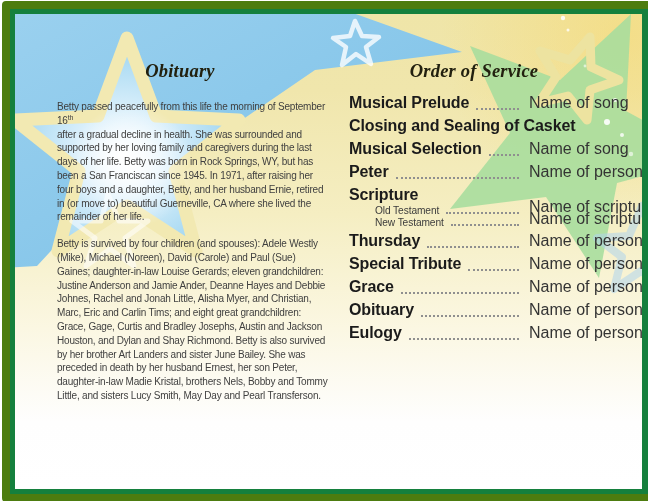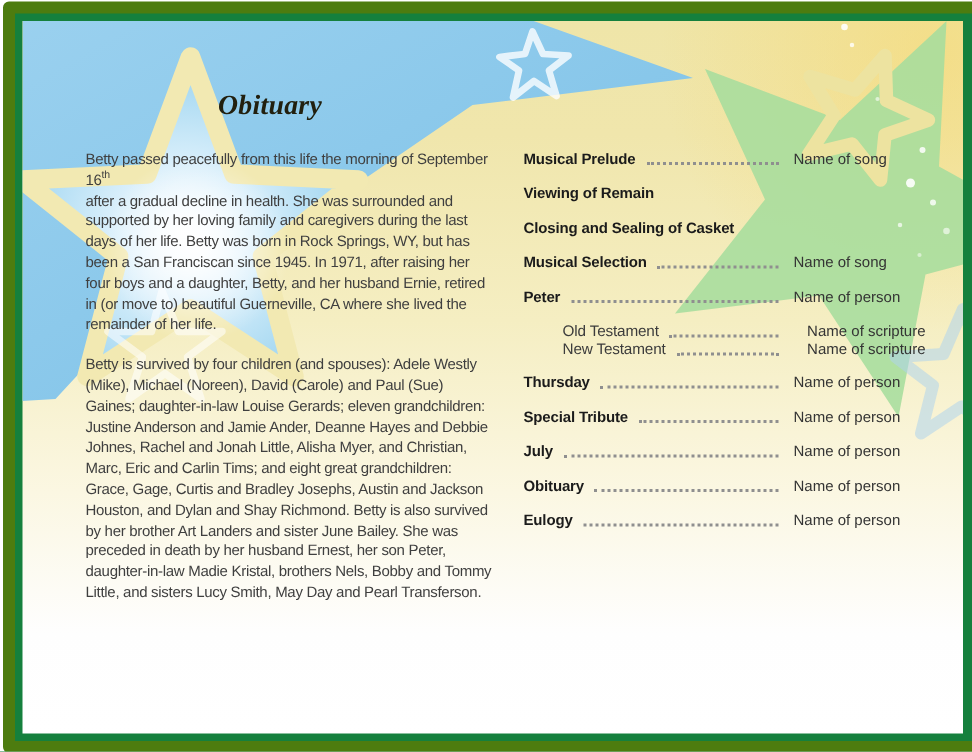--- a/index.html
+++ b/index.html
@@ -27,26 +27,26 @@
   .obit-body{
     position:absolute;left:42px;top:86px;width:284px;
     font-size:10px;line-height:13.8px;letter-spacing:-0.2px;color:#3f3f3f;
   }
   .obit-body p{margin:0 0 13px 0;white-space:pre-line;}
   .obit-body sup{font-size:7px;line-height:0;}
   .os-list{position:absolute;left:334px;top:85px;width:268px;}
   .os-row{display:flex;align-items:flex-end;height:13px;margin-bottom:10px;}
   .os-row.tight{margin-bottom:-1px;}
   .os-row.subgap{margin-bottom:9px;}
-  .os-lbl{font-size:10px;font-weight:bold;color:#1b1b1b;letter-spacing:-0.1px;white-space:nowrap;}
+  .os-lbl{font-size:16px;font-weight:bold;color:#1b1b1b;letter-spacing:-0.1px;white-space:nowrap;}
   .os-note{font-size:10.2px;color:#333;margin-left:4px;white-space:nowrap;}
   .os-sub .os-lbl{font-weight:normal;color:#3c3c3c;font-size:10.2px;}
   .os-sub{padding-left:26px;text-align:right;}
   .os-dots{flex:1;border-bottom:2px dotted #8f8f8f;margin:0 10px 2px 7px;min-width:20px;}
-  .os-val{width:88px;flex:none;font-size:10px;color:#343434;white-space:nowrap;}
+  .os-val{width:88px;flex:none;font-size:16px;color:#343434;white-space:nowrap;}
 </style>
 </head>
 <body>
 
 <div class="frame">
   <div class="canvas">
 
     <svg class="decor" width="627" height="475" viewBox="0 0 627 475">
       <defs>
         <linearGradient id="blueGrad" x1="0" y1="0" x2="1" y2="1">
@@ -116,50 +116,51 @@
 Johnes, Rachel and Jonah Little, Alisha Myer, and Christian,
 Marc, Eric and Carlin Tims;  and eight great grandchildren:
 Grace, Gage, Curtis and Bradley Josephs, Austin and Jackson
 Houston, and Dylan and Shay Richmond.  Betty is also survived
 by her brother Art Landers and sister June Bailey.  She was
 preceded in death by her husband Ernest, her son Peter,
 daughter-in-law Madie Kristal, brothers Nels, Bobby and Tommy
 Little, and sisters Lucy Smith, May Day and Pearl Transferson.</p>
     </div>
 
+    <div class="page-title" id="order-title">Order of Service</div>
 
     <div class="os-list">
 
       <div class="os-row">
         <span class="os-lbl">Musical Prelude</span>
         <span class="os-dots"></span>
         <span class="os-val">Name of song</span>
       </div>
 
 
-      <div class="os-row">
-        <span class="os-lbl">Viewing of Remain</span>
-      </div>
 
       <div class="os-row">
         <span class="os-lbl">Closing and Sealing of Casket</span>
       </div>
 
       <div class="os-row">
         <span class="os-lbl">Musical Selection</span>
         <span class="os-dots"></span>
         <span class="os-val">Name of song</span>
       </div>
 
       <div class="os-row">
         <span class="os-lbl">Peter</span>
         <span class="os-dots"></span>
         <span class="os-val">Name of person</span>
       </div>
 
+      <div class="os-row tight">
+        <span class="os-lbl">Scripture</span>
+      </div>
 
       <div class="os-row os-sub tight">
         <span class="os-lbl">Old Testament</span>
         <span class="os-dots"></span>
         <span class="os-val">Name of scripture</span>
       </div>
 
       <div class="os-row os-sub subgap">
         <span class="os-lbl">New Testament</span>
         <span class="os-dots"></span>
@@ -172,21 +173,21 @@
         <span class="os-val">Name of person</span>
       </div>
 
       <div class="os-row">
         <span class="os-lbl">Special Tribute</span>
         <span class="os-dots"></span>
         <span class="os-val">Name of person</span>
       </div>
 
       <div class="os-row">
-        <span class="os-lbl">July</span>
+        <span class="os-lbl">Grace</span>
         <span class="os-dots"></span>
         <span class="os-val">Name of person</span>
       </div>
 
 
       <div class="os-row">
         <span class="os-lbl">Obituary</span>
         <span class="os-dots"></span>
         <span class="os-val">Name of person</span>
       </div>

